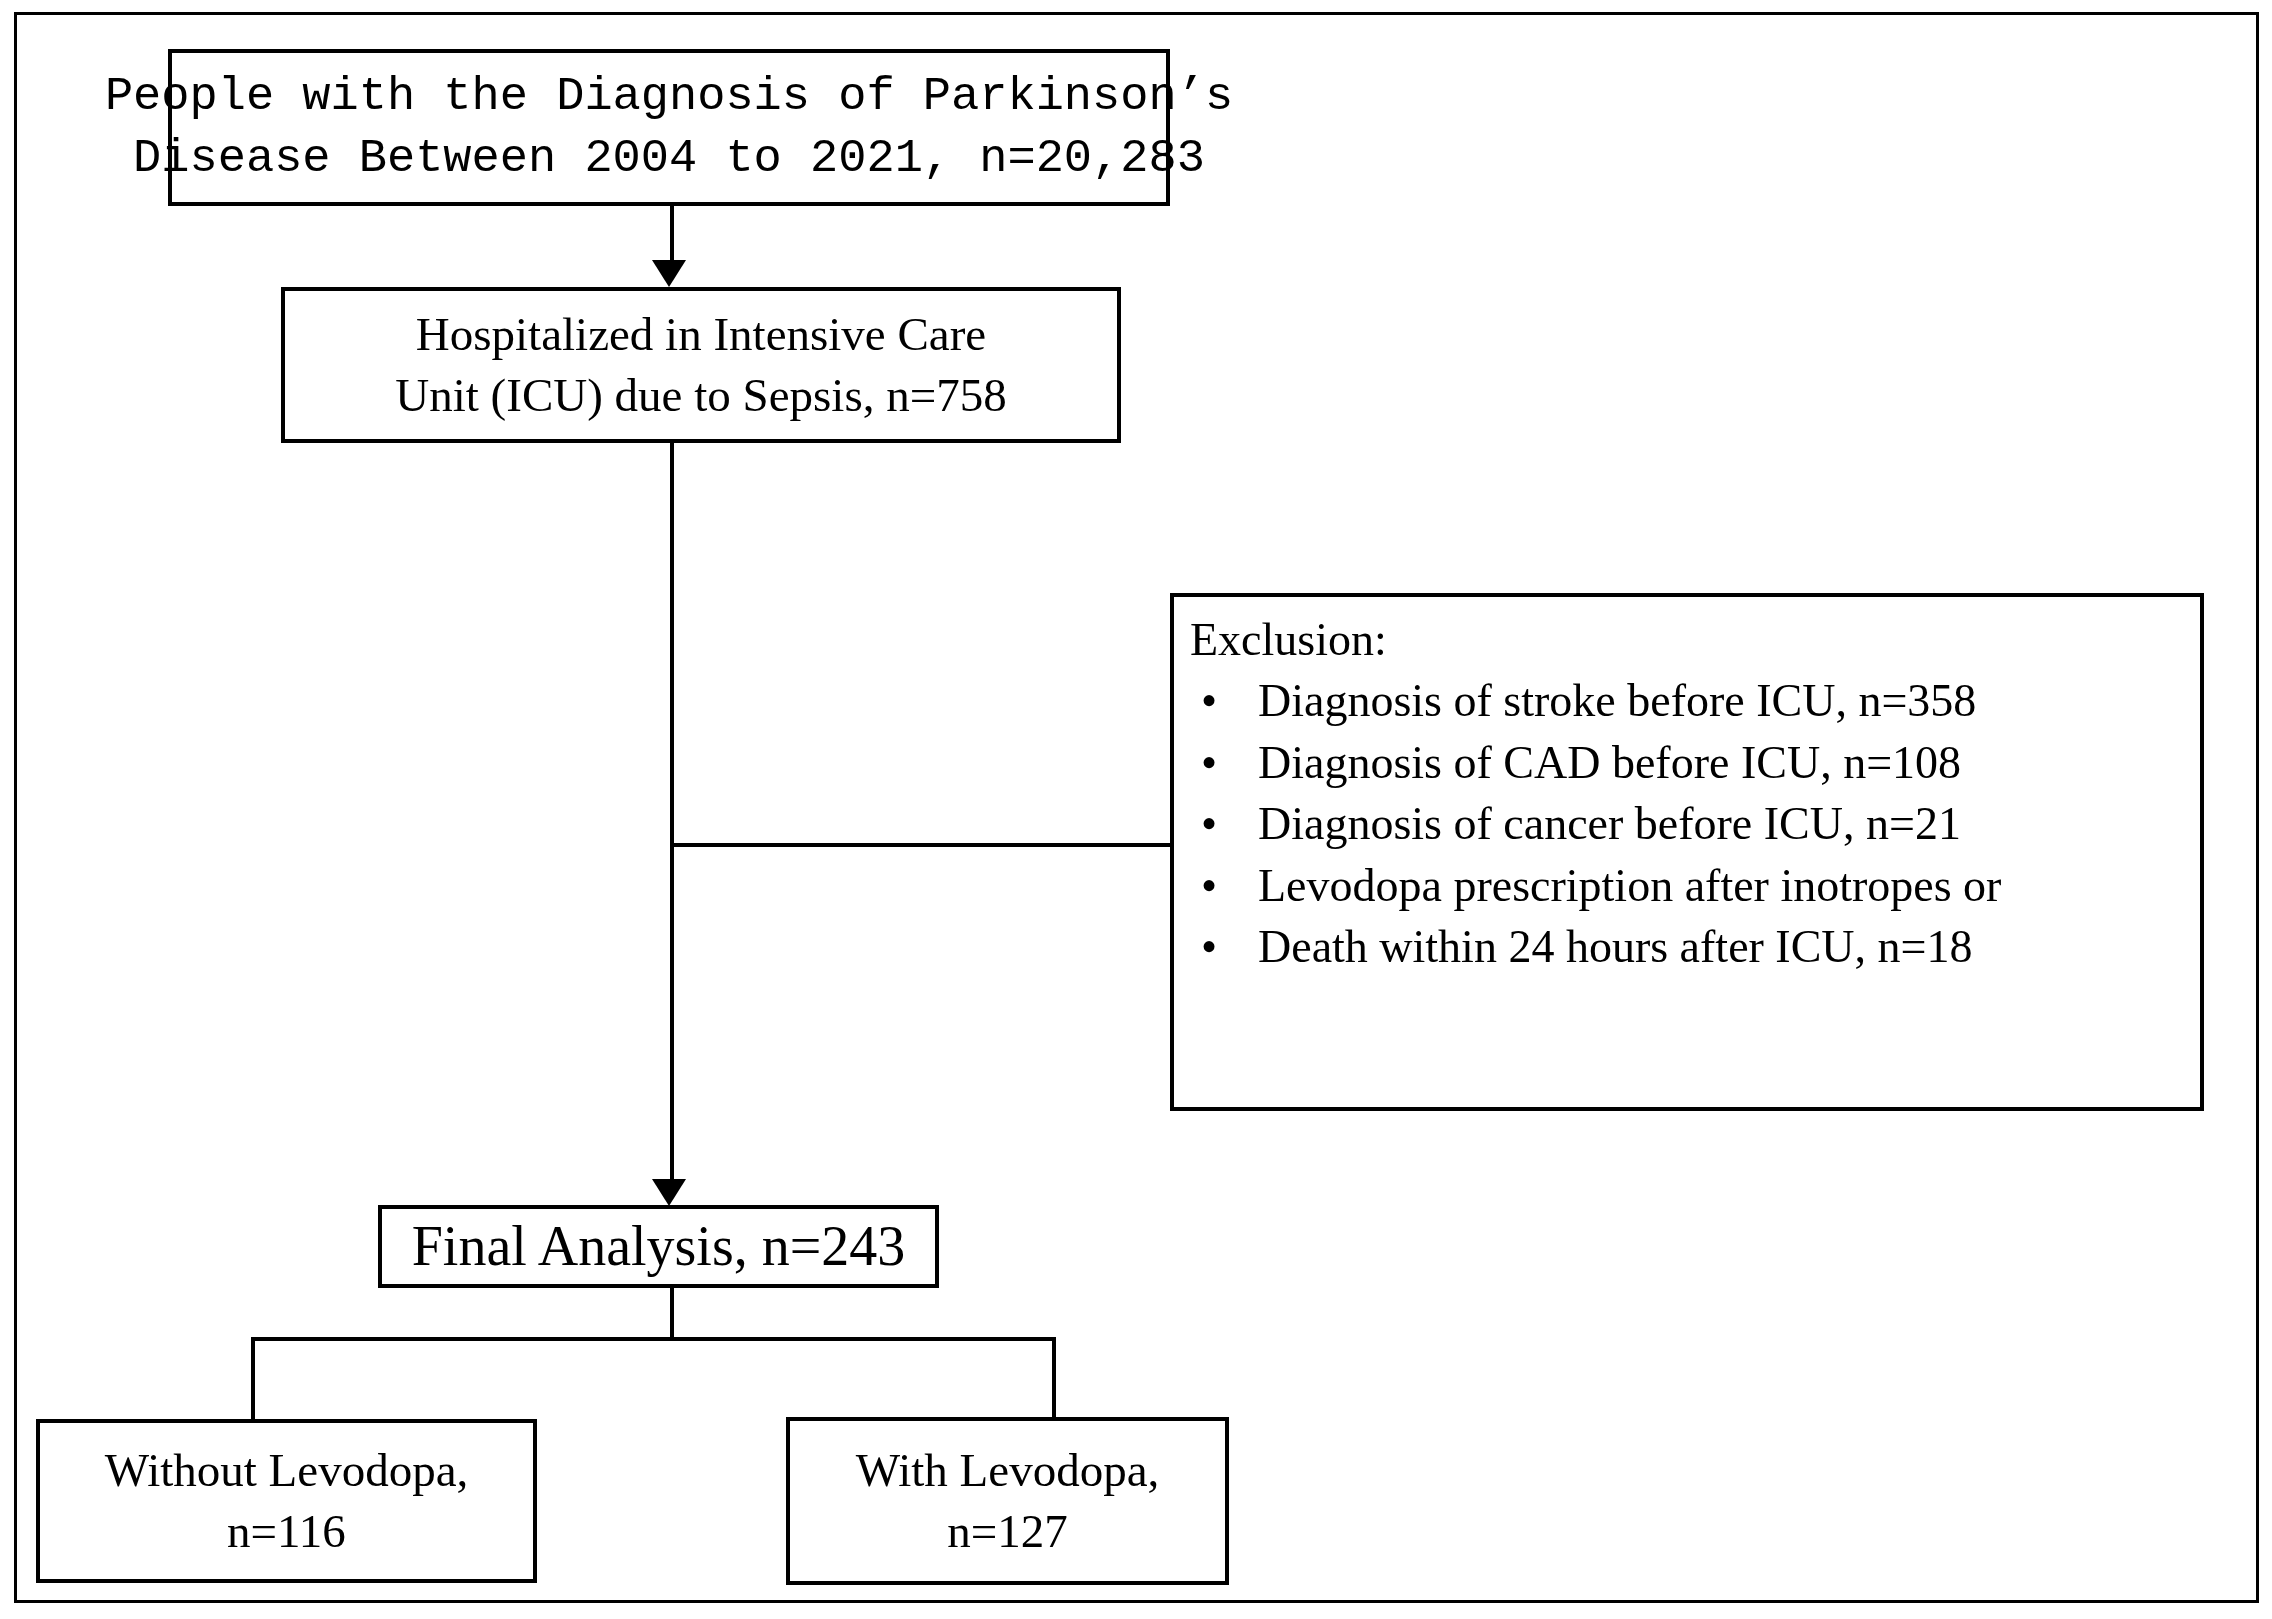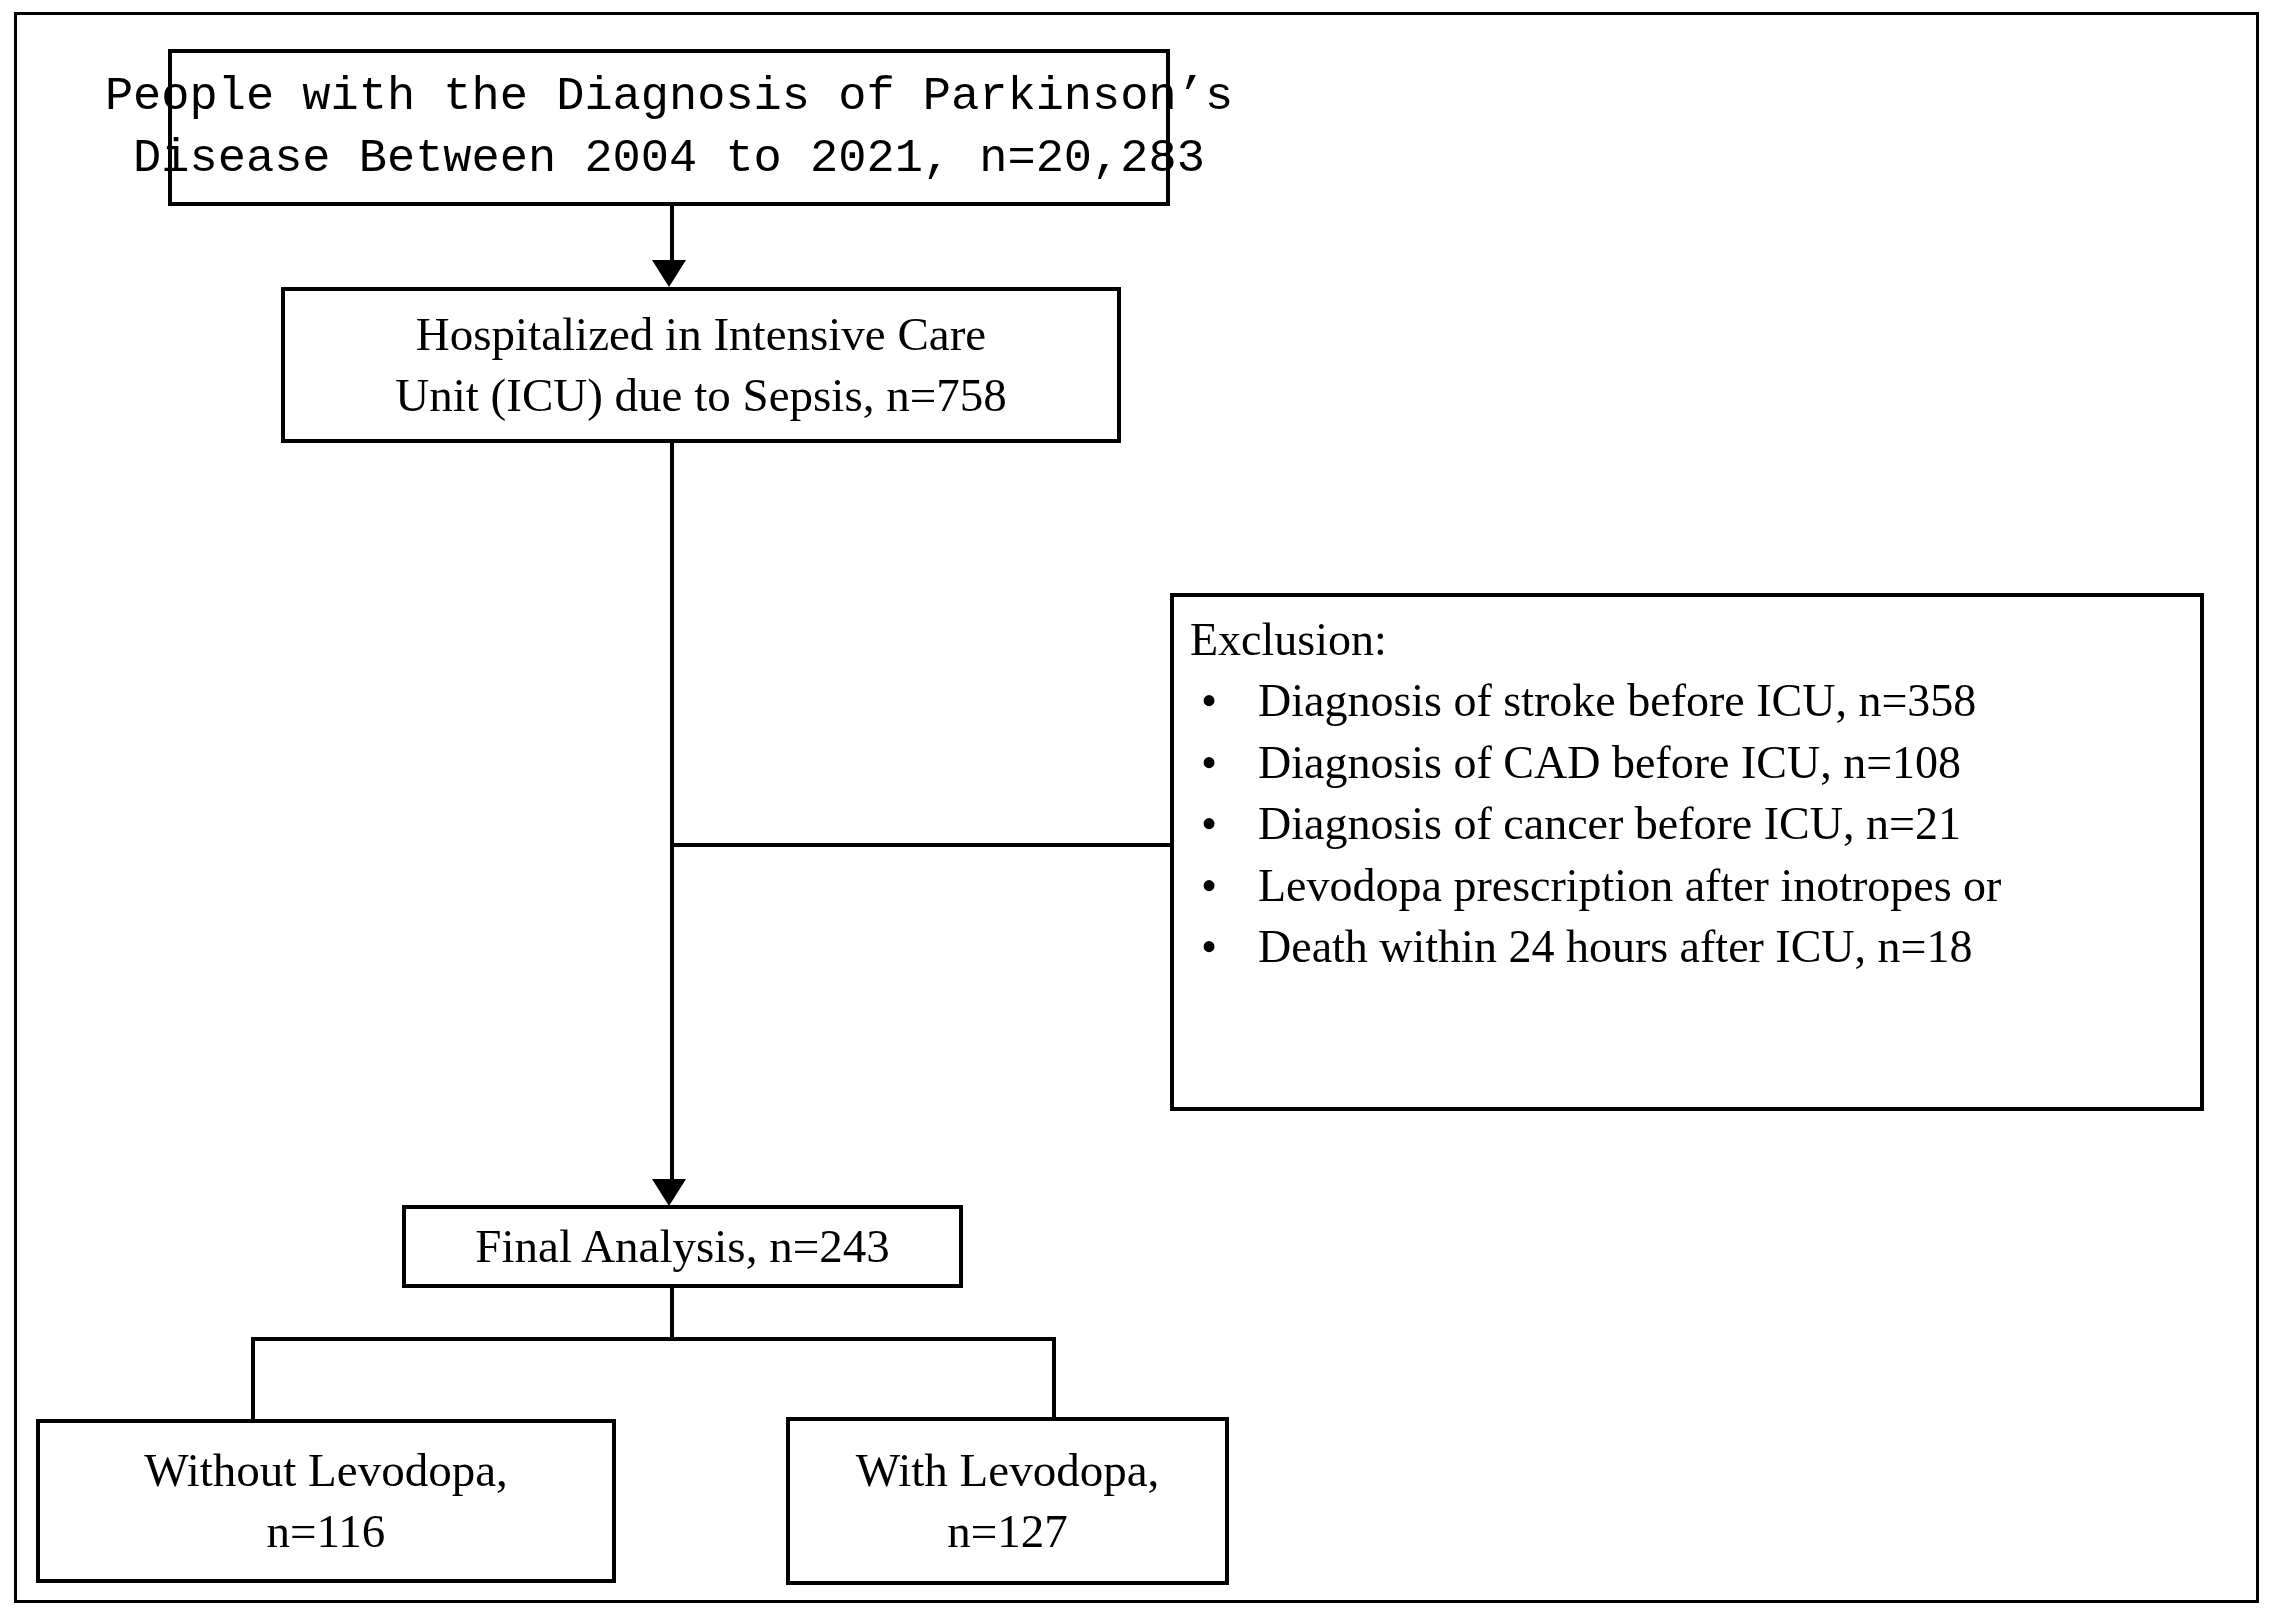--- a/index.html
+++ b/index.html
@@ -45,22 +45,22 @@
     text-align: center;
     line-height: 1.30;
     font-size: 47px;
     padding: 3.2px 14.2px;
   }
   .fbox .ln { display: block; white-space: nowrap; }
 
   
   #box-source   { left: 168px;  top: 49px;   width: 1002px; height: 157px; font-family: Liberation Mono, monospace; }
   #box-icu      { left: 281px;  top: 287px;  width: 840px;  height: 156px; }
-  #box-final    { left: 402px;  top: 1205px; width: 561px;  height: 83px; font-size: 47px; }
-  #box-without  { left: 36px;   top: 1419px; width: 580px;  height: 164px; }
+  #box-final    { left: 378px;  top: 1205px; width: 561px;  height: 83px; font-size: 56px; }
+  #box-without  { left: 36px;   top: 1419px; width: 501px;  height: 164px; }
   #box-with     { left: 786px; top: 1417px; width: 443px;  height: 168px; }
 
   
   #box-exclusion {
     position: absolute;
     left: 1170px;
     top: 593px;
     width: 1034px;
     height: 518px;
     border: 4px solid #000000;

